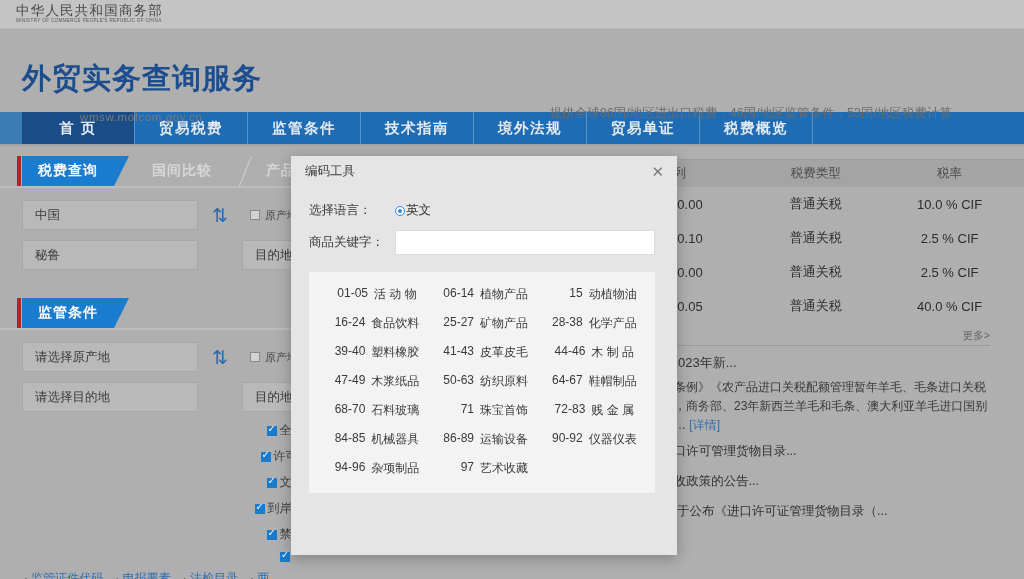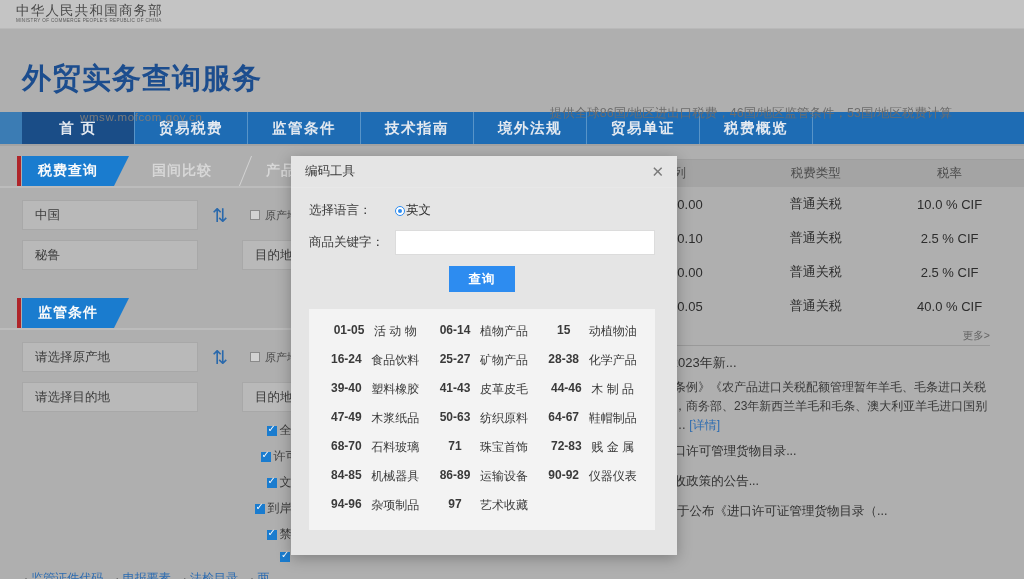--- a/index.html
+++ b/index.html
@@ -197,21 +197,21 @@
     margin:17px 0 0 0; background:#f3f3f3;
     padding:14px 10px 16px 10px;
     display:grid; grid-template-columns:repeat(3,1fr);
     row-gap:12px;
   }
   .cat {
     font-size:12px; color:#3a3a3a; text-align:center;
     display:flex; justify-content:center; gap:6px;
     cursor:pointer; white-space:nowrap;
   }
-  .cat-code { display:inline-block; min-width:38px; text-align:center;font-weight:bold; }
+  .cat-code { display:inline-block; min-width:38px; text-align:right; }
   .cat-name { display:inline-block; }
 </style>
 </head>
 <body>
 
 <div id="page">
 
   <div class="gov-bar">
     <div>
       <div class="gov-logo-cn">中华人民共和国商务部</div>
@@ -394,23 +394,20 @@
         <span class="radio"></span>
         <span class="radio-label">英文</span>
       </span>
     </div>
 
     <div class="m-row">
       <span class="m-label">商品关键字：</span>
       <input class="m-input" type="text" value="" placeholder="" style="">
     </div>
 
-    <div class="m-btn-wrap">
-      <button class="m-btn">查询</button>
-    </div>
 
     <div class="cat-grid">
       <div class="cat">
           <span class="cat-code">01-05</span>
           <span class="cat-name">活 动 物</span>
         </div>
       <div class="cat">
           <span class="cat-code">06-14</span>
           <span class="cat-name">植物产品</span>
         </div>

